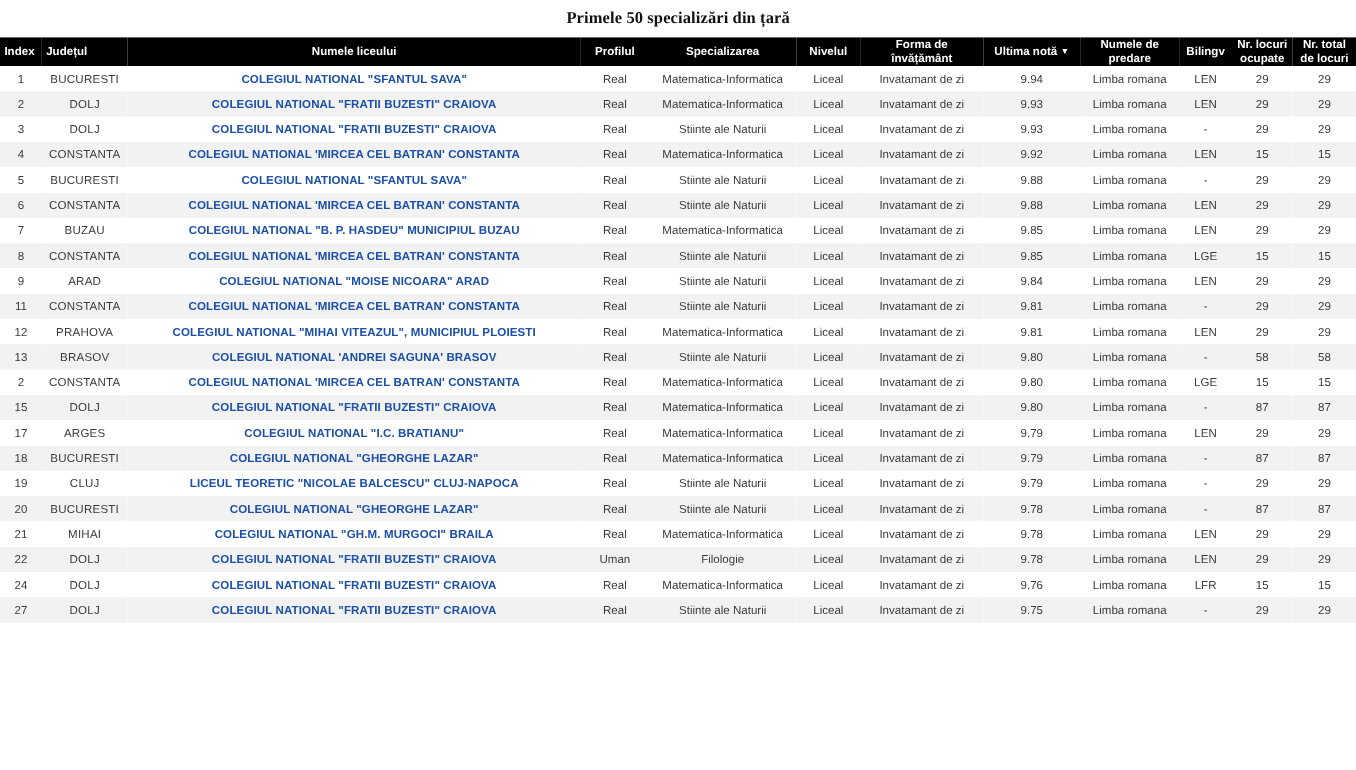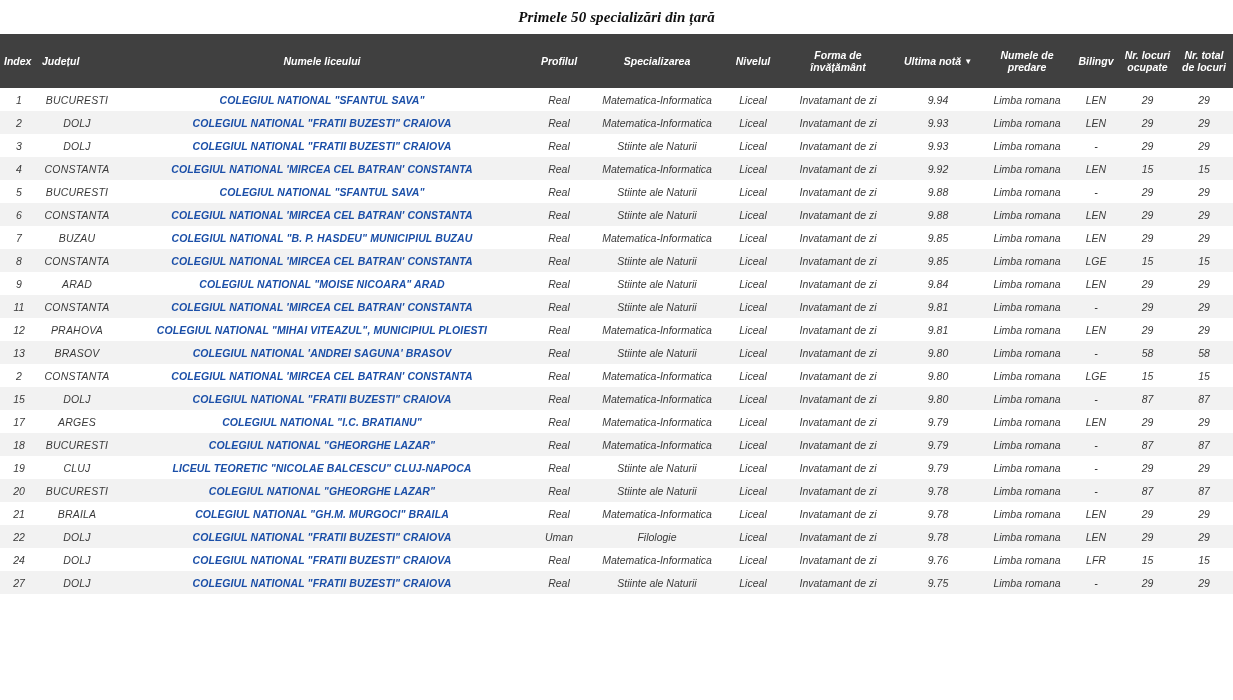--- a/index.html
+++ b/index.html
@@ -7,42 +7,41 @@
     margin: 0; padding: 0;
     background: #ffffff;
     width: 1233px;
     font-family: "Liberation Sans", sans-serif;
   }
   .page {
     width: 1233px;
     min-height: 700px;
     overflow: hidden;
     position: relative;
-    font-style: italic;
   }
   .page-title {
     text-align: center;
     font-size: 15px;
     font-weight: bold;
     color: #111111;
     padding: 9px 0 8px 0;
     font-family: "Liberation Serif", serif;
     letter-spacing: 0.1px;
   }
   table.grid {
     border-collapse: collapse;
     width: 1233px;
     table-layout: fixed;
   }
   table.grid thead th {
-    background: #404040;
+    background: #000000;
     color: #ffffff;
     font-size: 10.5px;
     font-weight: bold;
-    padding: 15px 3px;
+    padding: 1px 3px;
     vertical-align: middle;
     line-height: 1.15;
     text-align: center;
     border: none;
     font-family: "Liberation Sans", sans-serif;
     margin-top: 26px;
   }
   table.grid thead th.left { text-align: left; padding-left: 4px; }
   table.grid tbody td {
     font-size: 10.5px;
@@ -383,21 +382,21 @@
           <td>Liceal</td>
           <td>Invatamant de zi</td>
           <td class="c-nota">9.78</td>
           <td>Limba romana</td>
           <td>-</td>
           <td>87</td>
           <td>87</td>
         </tr>
         <tr>
           <td class="c-index">21</td>
-          <td class="c-judet">BRAILA</td>
+          <td class="c-judet">MIHAI</td>
           <td class="c-liceu"><a href="#">COLEGIUL NATIONAL "GH.M. MURGOCI" BRAILA</a></td>
           <td>Real</td>
           <td>Matematica-Informatica</td>
           <td>Liceal</td>
           <td>Invatamant de zi</td>
           <td class="c-nota">9.78</td>
           <td>Limba romana</td>
           <td>LEN</td>
           <td>29</td>
           <td>29</td>

